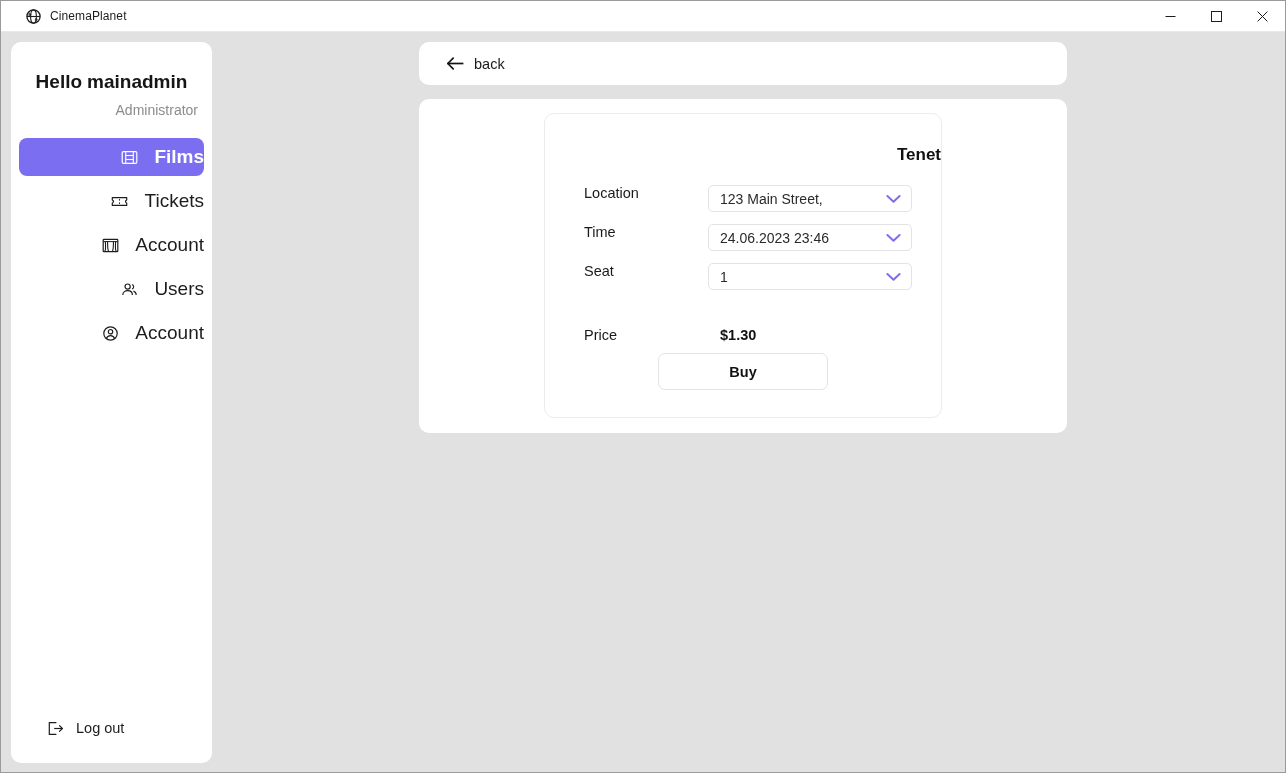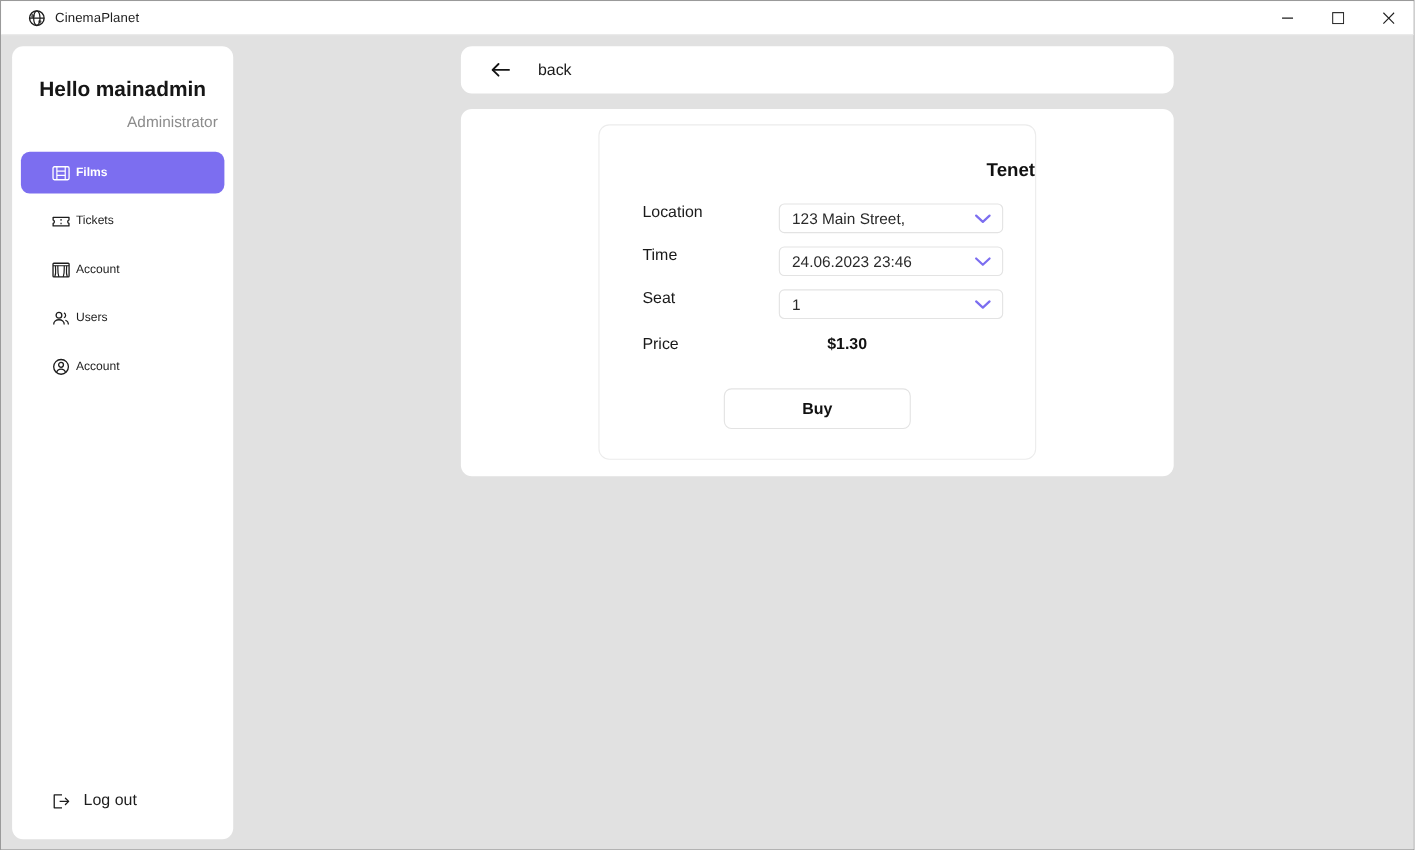--- a/index.html
+++ b/index.html
@@ -113,32 +113,33 @@
     margin-top: 20px;
     display: flex;
     flex-direction: column;
     gap: 6px;
     padding: 0 8px;
   }
 
   .nav-item {
     display: flex;
     align-items: center;
-    gap: 5px;
+    gap: 16px;
     height: 38px;
     padding-left: 27px;
     border-radius: 8px;
-    font-size: 11px;
+    font-size: 19px;
     color: #1d1d1d;
     cursor: pointer;
     background: transparent;
     border: none;
     text-align: left;
     width: 100%;
     font-family: inherit;
+    justify-content: flex-end;
   }
 
   .nav-item .nav-icon {
     width: 18px;
     height: 18px;
     flex: 0 0 18px;
     display: flex;
     align-items: center;
     justify-content: center;
   }
@@ -180,21 +181,21 @@
     height: 43px;
     background: #ffffff;
     border-radius: 10px;
     display: flex;
     align-items: center;
   }
 
   #back-button {
     display: flex;
     align-items: center;
-    gap: 24px;
+    gap: 9px;
     margin-left: 23px;
     background: transparent;
     border: none;
     font-family: inherit;
     font-size: 14.5px;
     color: #1a1a1a;
     cursor: pointer;
     padding: 4px 4px;
   }
   #back-button svg { display: block; }
@@ -270,24 +271,23 @@
     position: absolute;
     right: 10px;
     top: 50%;
     transform: translateY(-50%);
     display: flex;
   }
   .select-chevron svg { display: block; }
 
   #price-row {
     display: flex;
-    align-items: flex-start;
+    align-items: flex-end;
     height: 38px;
     margin-top: 4px;
-    gap: 32px;
   }
   #price-value {
     font-size: 14.5px;
     font-weight: 700;
     color: #111111;
     padding-left: 12px;
   }
 
   #buy-wrap {
     display: flex;

